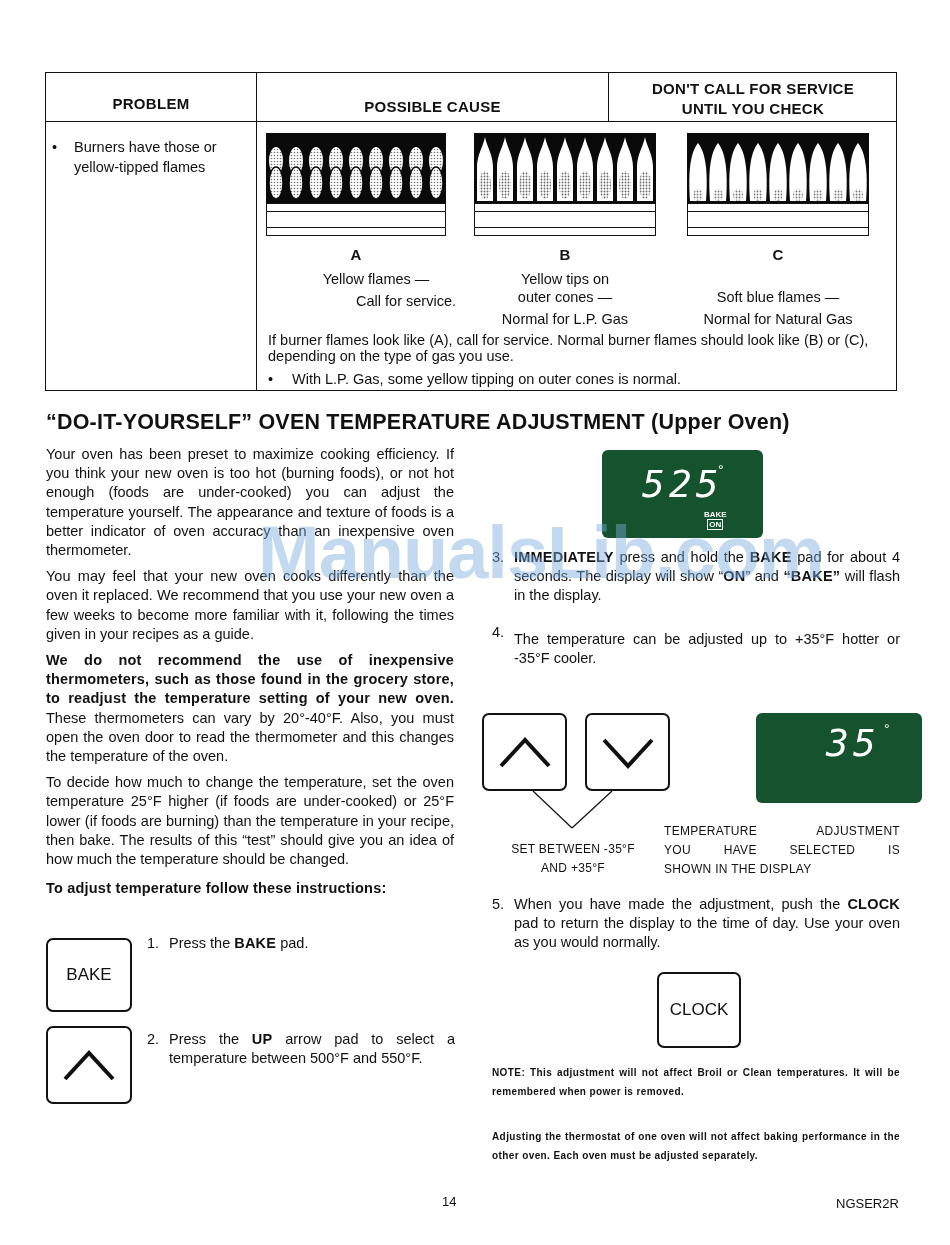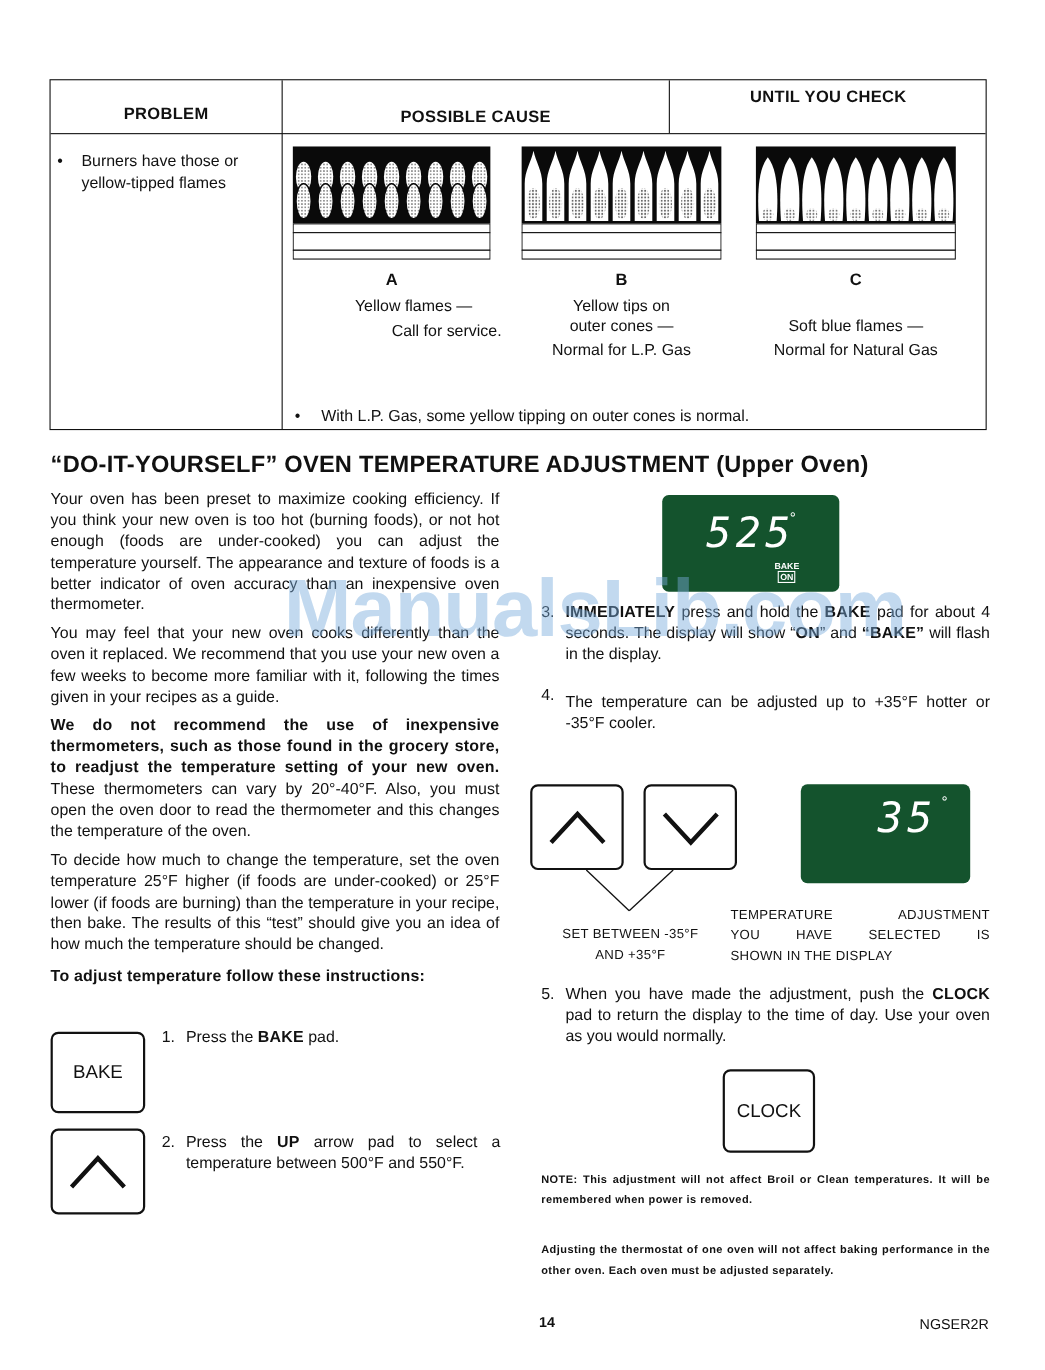--- a/index.html
+++ b/index.html
@@ -47,36 +47,37 @@
   
   .display { position: absolute; background: #14532d; border-radius: 6px; }
   .seg { position: absolute; color: #fff; font-family: "DejaVu Sans Mono", monospace; font-style: italic; font-weight: normal; letter-spacing: 4px; }
   .deg { position: absolute; color: #fff; font-size: 14px; }
   .bake-on { position: absolute; color: #fff; font-size: 8px; font-weight: bold; text-align: center; line-height: 9px; }
   .bake-on .on { display: inline-block; border: 1px solid #fff; padding: 0 1px; }
 
   .caption { position: absolute; font-size: 12px; line-height: 19px; letter-spacing: 0.3px; }
   .note { position: absolute; left: 492px; width: 408px; font-size: 10px; line-height: 19.2px; font-weight: bold; text-align: justify; letter-spacing: 0.4px; }
 
-  .footer-page { left: 490px; top: 1194px; font-size: 13px; font-weight: bold; }
+  .footer-page { left: 442px; top: 1194px; font-size: 13px; font-weight: normal; }
   .footer-code { left: 836px; top: 1196px; font-size: 13px; }
 
   .watermark { left: 258px; top: 510px; font-size: 74px; font-weight: bold; color: rgba(120,170,220,0.45); letter-spacing: -1px; pointer-events: none; }
 </style>
 </head>
 <body>
 
 <div class="abs tbl">
   <div class="hdr-line"></div>
   <div class="vline1"></div>
   <div class="vline2"></div>
 
   <div class="th th-problem">PROBLEM</div>
   <div class="th th-cause">POSSIBLE CAUSE</div>
   <div class="th th-check">
+    <div>DON'T CALL FOR SERVICE</div>
     <div>UNTIL YOU CHECK</div>
   </div>
 
   <div class="problem-text">
     <span class="bullet">•</span>
     <span class="txt">Burners have those or yellow-tipped flames</span>
   </div>
 
   <div class="flame-box" style="left:220px;">
     <svg width="180" height="104" viewBox="0 0 180 104">
@@ -215,20 +216,21 @@
     <div style="margin-top:6px;">Yellow tips on</div>
     <div>outer cones —</div>
     <div style="margin-top:4px;">Normal for L.P. Gas</div>
   </div>
   <div class="flame-label" style="left:632px; top:173px;">
     <div class="flame-letter">C</div>
     <div style="margin-top:24px;">Soft blue flames —</div>
     <div style="margin-top:4px;">Normal for Natural Gas</div>
   </div>
 
+  <div class="tbl-note">If burner flames look like (A), call for service. Normal burner flames should look like (B) or (C), depending on the type of gas you use.</div>
   <div class="tbl-bullet">
     <span class="b">•</span><span>With L.P. Gas, some yellow tipping on outer cones is normal.</span>
   </div>
 </div>
 
 <div class="abs section-title">“DO-IT-YOURSELF” OVEN TEMPERATURE ADJUSTMENT (Upper Oven)</div>
 
 <div class="abs col-left">
   <p>Your oven has been preset to maximize cooking efficiency. If you think your new oven is too hot (burning foods), or not hot enough (foods are under-cooked) you can adjust the temperature yourself. The appearance and texture of foods is a better indicator of oven accuracy than an inexpensive oven thermometer.</p>
   <p>You may feel that your new oven cooks differently than the oven it replaced. We recommend that you use your new oven a few weeks to become more familiar with it, following the times given in your recipes as a guide.</p>
@@ -282,21 +284,21 @@
 <div class="pad" style="left:585px; top:713px; width:85px; height:78px;">
   <svg width="56" height="40" viewBox="0 0 56 40">
       <polyline points="4,8 28,34 52,8" fill="none" stroke="#111" stroke-width="4"></polyline>
     </svg>
 </div>
 <svg class="abs" style="left:530px; top:790px;" width="90" height="40">
   <line x1="3" y1="1" x2="42" y2="38" stroke="#111" stroke-width="1.2"></line>
   <line x1="82" y1="1" x2="42" y2="38" stroke="#111" stroke-width="1.2"></line>
 </svg>
 
-<div class="display" style="left:728px; top:713px; width:154px; height:90px;">
+<div class="display" style="left:756px; top:713px; width:166px; height:90px;">
   <span class="seg" style="left:70px; top:8px; font-size:38px;">35</span>
   <span class="deg" style="left:128px; top:8px;">°</span>
 </div>
 
 <div class="caption" style="left:492px; top:840px; width:162px; text-align:center;">
   <div>SET BETWEEN -35°F</div>
   <div>AND +35°F</div>
 </div>
 <div class="caption" style="left:664px; top:822px; width:236px;">
   <div style="text-align:justify; text-align-last:justify;">TEMPERATURE ADJUSTMENT</div>

